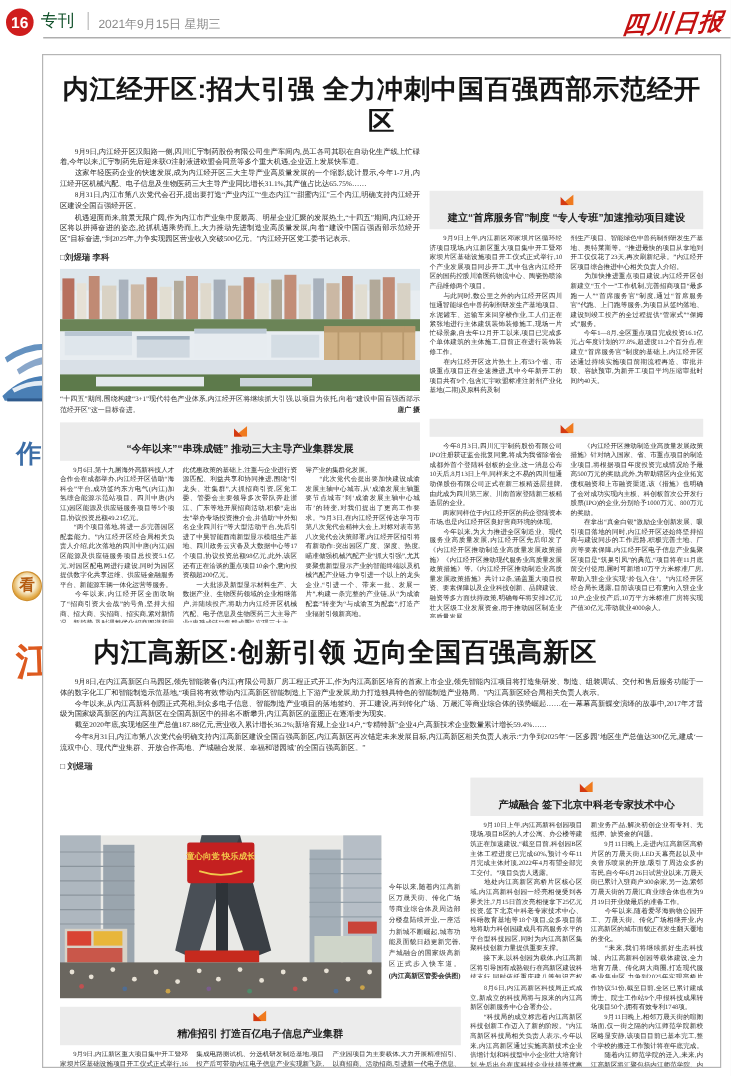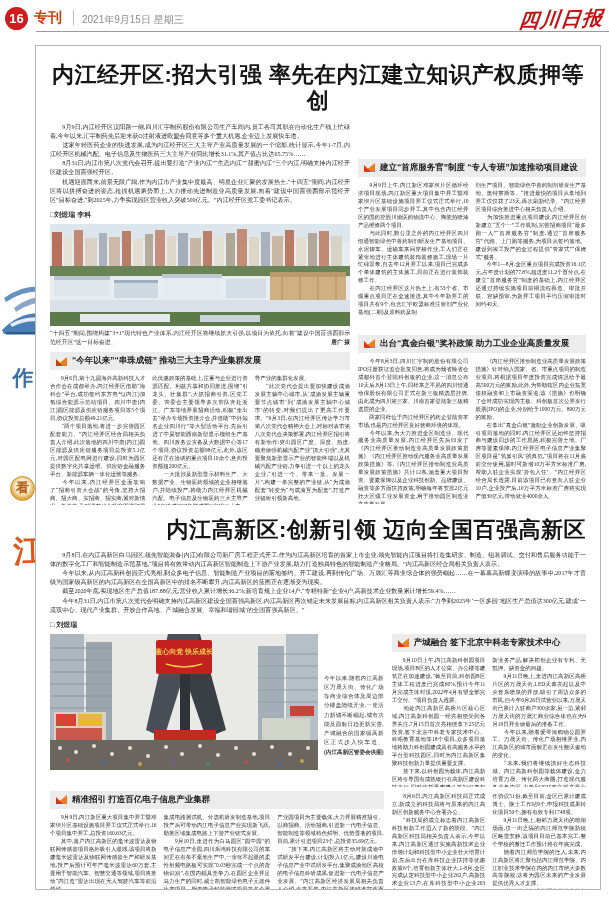--- a/index.html
+++ b/index.html
@@ -4,57 +4,57 @@
 <style>
   html,body{margin:0;padding:0;background:#f6f6f4;}
   #page{position:relative;width:609px;height:897px;background:#ffffff;overflow:hidden;
         font-family:"Liberation Serif","DejaVu Serif",serif;color:#222;}
   
   #hdr{position:absolute;left:0;top:0;width:609px;height:40px;}
   #pgnum{position:absolute;left:5px;top:7px;width:23px;height:23px;border-radius:50%;
          background:#cf1d1d;color:#fff;font-family:"Liberation Sans",sans-serif;
          font-weight:bold;font-size:13px;line-height:23px;text-align:center;}
   #seclbl{position:absolute;left:34px;top:9px;font-family:"Liberation Sans",sans-serif;
-          font-weight:bold;font-size:14px;color:#c2410c;}
+          font-weight:normal;font-size:14px;color:#14532d;}
   #hdr .vdiv{position:absolute;left:73px;top:10px;width:1px;height:15px;background:#bbb;}
   #datelbl{position:absolute;left:82px;top:13px;font-size:10px;color:#8a8a8a;
            font-family:"Liberation Sans",sans-serif;}
   #hdr .rule{position:absolute;left:36px;top:31px;right:0;height:1px;background:#9b9b9b;}
   #masthead{position:absolute;right:6px;top:6px;color:#c41111;font-weight:bold;font-size:20px;
             font-family:"Liberation Serif",serif;font-style:italic;transform:skewX(-8deg) rotate(-2deg);
             letter-spacing:1px;}
   
   #frame{position:absolute;left:35px;top:45px;width:566px;height:845px;border:1px solid #b5b5b5;
          box-sizing:border-box;padding:10px 14px 0 14px;overflow:hidden;background:#fff;}
   .headline{font-family:"Liberation Sans","DejaVu Sans",sans-serif;font-weight:bold;color:#161616;
             font-size:22px;letter-spacing:0.5px;line-height:1.2;}
   #h1{text-align:center;margin:6px 0 8px 0;}
-  #h2{text-align:right;padding-left:28px;margin:12px 0 7px 0;}
+  #h2{text-align:left;padding-left:28px;margin:12px 0 7px 0;}
   .introtxt{font-size:6.1px;line-height:1.5;text-align:justify;white-space:pre-line;color:#2b2b2b;}
   .byline{font-size:7px;font-weight:bold;color:#333;margin:5px 0 4px 0;
           font-family:"Liberation Sans",sans-serif;}
   .row{display:flex;gap:8px;}
   .secH{background:#ececec;display:flex;align-items:center;gap:5px;padding:3px 6px;
-        font-family:"Liberation Sans",sans-serif;font-weight:bold;font-size:8.5px;color:#222;}
+        font-family:"Liberation Sans",sans-serif;font-weight:bold;font-size:8.5px;color:#222;flex-direction:column;}
   .secH svg{flex:0 0 auto;}
   .cols{display:flex;gap:7px;margin-top:5px;overflow:hidden;}
   .col{flex:1;font-size:5.5px;line-height:1.45;text-align:justify;white-space:pre-line;color:#2d2d2d;}
   .caption{font-size:5.8px;line-height:1.5;text-align:justify;color:#333;margin-top:3px;}
   .credit{font-weight:bold;white-space:nowrap;}
   
   #a1L{flex:0 0 300px;}
   #a1R{flex:1;padding-top:36px;}
   #a1bodyA{height:130px;}
   #a1bodyB{height:146px;margin-bottom:7px;}
   #a1bodyC{height:146px;}
   
   #a2intro{max-height:72px;overflow:hidden;margin-top:2px;}
   #a2L{flex:0 0 330px;}
   #a2R{flex:1;}
-  #photo2row{display:flex;gap:6px;}
+  #photo2row{display:flex;gap:6px;margin-top:48px;}
   #cap2{flex:0 0 56px;font-size:5.6px;line-height:1.65;text-align:justify;color:#333;padding-top:40px;}
   #a2bodyD{height:116px;}
   #a2bodyE{height:130px;margin-bottom:6px;}
   #a2bodyF{height:118px;}
   .photo{display:block;}
   
   #sidebar{position:absolute;left:0;top:278px;width:58px;}
   #slogan1{position:absolute;left:9px;top:72px;writing-mode:vertical-rl;
            font-family:"Liberation Sans",sans-serif;font-weight:bold;font-size:21px;
            color:#3c6da6;letter-spacing:4px;}
@@ -88,21 +88,21 @@
       <path d="M10 46 Q26 37 44 40 L44 44 Q26 41 12 49 Z" fill="#ffffff" opacity="0.85"></path>
       <rect x="6" y="54" width="54" height="2.5" fill="#2f5a8c"></rect>
     </svg>
     <div id="slogan1">开放合作</div>
     <div id="kan">看</div>
     <div id="slogan2">内江</div>
   </div>
 
   <div id="frame">
 
-    <div class="headline" id="h1">内江经开区:招大引强 率先在内江建立知识产权质押等创</div>
+    <div class="headline" id="h1">内江经开区:招大引强 全力冲刺中国百强西部示范经开区</div>
 
     <div class="row">
       <div id="a1L">
         <div class="introtxt">　　9月9日,内江经开区汉阳路一侧,四川汇宇制药股份有限公司生产车间内,员工各司其职在自动化生产线上忙碌着,今年以来,汇宇制药先后迎来获O注射液进欧盟会同意等多个重大机遇,企业迈上发展快车道。
 　　这家年轻医药企业的快速发展,成为内江经开区三大主导产业高质量发展的一个缩影,统计显示,今年1-7月,内江经开区机械汽配、电子信息及生物医药三大主导产业同比增长31.1%,其产值占比达65.75%……
 　　8月31日,内江市第八次党代会召开,提出要打造“产业内江”“生态内江”“甜蜜内江”三个内江,明确支持内江经开区建设全国百强经开区。
 　　机遇迎面而来,前景无限广阔,作为内江市产业集中度最高、明星企业汇聚的发展热土,“十四五”期间,内江经开区将以拼搏奋进的姿态,抢抓机遇乘势而上,大力推动先进制造业高质量发展,向着“建设中国百强西部示范经开区”目标奋进,“到2025年,力争实现园区营业收入突破500亿元。”内江经开区党工委书记表示。</div>
         <div class="byline">□刘煜瑞 李科</div>
 
         <svg class="photo" width="300" height="102" viewBox="0 0 300 102">
@@ -196,21 +196,20 @@
           <div class="col">剂生产项目、智能绿色中兽药制剂研发生产基地、奥特莱斯等。“推进最快的项目从拿地到开工仅仅花了23天,再次刷新纪录。”内江经开区项目综合推进中心相关负责人介绍。
 　　为加快推进重点项目建设,内江经开区创新建立“五个一”工作机制,完善招商项目“最多跑一人”“首席服务官”制度,通过“首席服务官”代跑、上门跑等服务,为项目从签约落地、建设到竣工投产的全过程提供“管家式”“保姆式”服务。
 　　今年1—8月,全区重点项目完成投资16.1亿元,占年度计划的77.8%,超进度11.2个百分点,在建立“首席服务官”制度的基础上,内江经开区还通过持续实施项目前期流程再造、审批并联、容缺预审,为新开工项目平均压缩审批时间约40天。</div>
         </div>
 
         <div class="secH">
           <svg width="11" height="9" viewBox="0 0 11 9">
             <polygon points="0,9 11,9 11,0" fill="#f07a1e"></polygon>
               <polygon points="0,9 7,9 0,2" fill="#d43a12"></polygon>
           </svg>
-          <span>出台“真金白银”奖补政策 助力工业企业高质量发展</span>
         </div>
         <div class="cols" id="a1bodyC">
           <div class="col">　　今年8月3日,四川汇宇制药股份有限公司IPO注册获证监会批复同意,将成为我省除省会成都外首个登陆科创板的企业,这一消息公布10天后,8月13日上午,同样来之不易的四川恒通动保股份有限公司正式在新三板精选层挂牌,由此成为四川第三家、川南首家登陆新三板精选层的企业。
 　　两家同样位于内江经开区的药企登陆资本市场,也是内江经开区良好营商环境的体现。
 　　今年以来,为大力推进全区制造业、现代服务业高质量发展,内江经开区先后印发了《内江经开区推动制造业高质量发展政策措施》《内江经开区推动现代服务业高质量发展政策措施》等,《内江经开区推动制造业高质量发展政策措施》共计12条,涵盖重大项目投资、要素保障以及企业科技创新、品牌建设、融资等多方面扶持政策,明确每年将安排2亿元壮大区级工业发展资金,用于推动园区制造业高质量发展。</div>
           <div class="col">　　《内江经开区推动制造业高质量发展政策措施》针对纳入国家、省、市重点项目的制造业项目,将根据项目年度投资完成情况给予最高500万元的奖励,此外,为帮助辖区内企业拓宽债权融资和上市融资渠道,该《措施》也明确了会对成功实现内主板、科创板首次公开发行股票(IPO)的企业,分别给予1000万元、800万元的奖励。
 　　在拿出“真金白银”激励企业创新发展、吸引项目落地的同时,内江经开区还始终坚持招商与建设同步的工作思路,积极完善土地、厂房等要素保障,内江经开区电子信息产业集聚区项目是“筑巢引凤”的典范,“项目将在11月底前交付使用,届时可新增10万平方米标准厂房,帮助入驻企业实现‘拎包入住’。”内江经开区经合局长透露,目前该项目已有意向入驻企业10户,企业投产后,10万平方米标准厂房将实现产值30亿元,带动就业4000余人。</div>
         </div>
       </div>
     </div>
@@ -294,21 +293,21 @@
               <circle cx="230" cy="130" r="2" fill="#4f6d94"></circle>
                 <circle cx="252" cy="127" r="2" fill="#caa34a"></circle>
             </g>
           </svg>
           <div id="cap2">
             <span>今年以来,随着内江高新区万晟天街、传化广场等商业综合体及周边部分楼盘陆续开业,一座活力新城不断崛起,城市功能及面貌日趋更新完善,产城融合的国家级高新区正式步入快车道。</span>
             <span class="credit">(内江高新区管委会供图)</span>
           </div>
         </div>
 
-        <div class="secH" style="margin-top:21px">
+        <div class="secH" style="margin-top:7px">
           <svg width="11" height="9" viewBox="0 0 11 9">
             <polygon points="0,9 11,9 11,0" fill="#f07a1e"></polygon>
               <polygon points="0,9 7,9 0,2" fill="#d43a12"></polygon>
           </svg>
           <span>精准招引 打造百亿电子信息产业集群</span>
         </div>
         <div class="cols" id="a2bodyD">
           <div class="col">　　9月9日,内江新区重大项目集中开工暨邓家坝片区基础设施项目开工仪式正式举行,16个项目集中开工,总投资160.63亿元。
 　　其中,落户内江高新区的毫米波雷达及物联网传感器项目格外吸引人眼球,该项目将新建毫米波雷达及物联网传感器生产和研发基地,投产后预计可年产毫米波雷达60万套,主要用于智能汽车、智慧交通等领域,项目将推动“内江造”雷达出现在无人驾驶汽车等前沿领域。
 　　就在当天,内江高新区又迎来一项重磅签约,内江高新区与杭州长川科技股份有限公司举行集成电路老化测试设备研发制造项目签约仪式,双方将携手打造</div>

